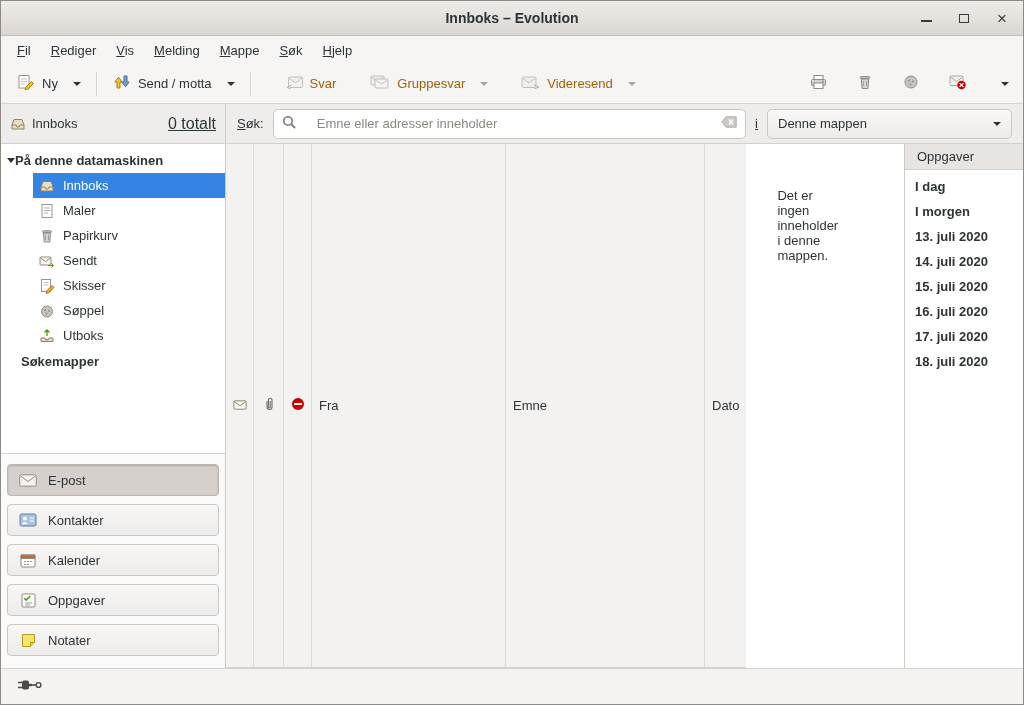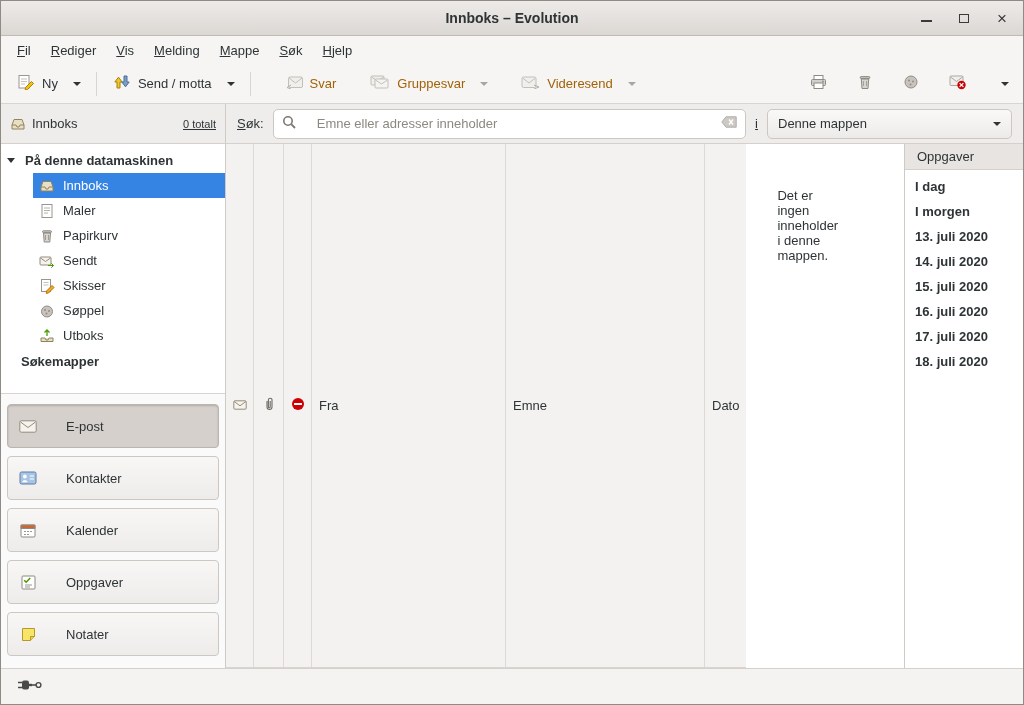--- a/index.html
+++ b/index.html
@@ -31,45 +31,45 @@
   .tb-sep { width:1px; height:24px; background:#d9d5d0; margin:0 8px; }
   .spacer { flex:1; }
   .disabled { color:#a16207; }
   .tb-iconbtn { padding:6px; margin-left:18px; display:flex; align-items:center; border-radius:4px; }
   .tb-overflow { margin-left:22px; padding:6px; }
   .reply-group { margin-left:18px; display:flex; align-items:center; }
 
   
   .searchrow { flex:0 0 40px; background:#eeedeb; border-bottom:1px solid #d5d0cb; display:flex; align-items:stretch; }
   .folder-info { flex:0 0 225px; display:flex; align-items:center; gap:6px; padding:0 9px; border-right:1px solid #cfcac5; }
-  .folder-info .count { margin-left:auto; font-size:11px;text-decoration:underline; }
+  .folder-info .count { margin-left:auto; font-size:16px;text-decoration:underline; }
   .search-area { flex:1; display:flex; align-items:center; gap:9px; padding:0 11px; }
   .search-label { display:inline-block; }
   .search-label::first-letter { text-decoration:underline; }
   .search-entry { flex:1; height:30px; background:#fff; border:1px solid #cdc7c2; border-radius:5px; display:flex; align-items:center; padding:0 8px; gap:20px; }
   .search-entry input { flex:1; border:none; outline:none; background:transparent; font:inherit; color:#2e3436; }
   .search-entry input::placeholder { color:#8d8881; opacity:1; }
   .scope-label { text-decoration:underline; }
   .scope-btn { flex:0 0 245px; height:30px; background:linear-gradient(#faf9f8,#edebe9); border:1px solid #cdc7c2; border-radius:5px; display:flex; align-items:center; padding:0 10px; }
   .scope-btn .caret { margin-left:auto; }
 
   
   .content { flex:1; display:flex; min-height:0; }
 
   
   .sidebar { flex:0 0 225px; border-right:1px solid #cfcac5; display:flex; flex-direction:column; background:#fff; }
   .tree { padding-top:3px; }
-  .tree-root { display:flex; align-items:center; gap:10px; padding:0 6px; height:26px; font-weight:bold; }
+  .tree-root { display:flex; align-items:center; gap:0; padding:0 6px; height:26px; font-weight:bold; }
   .expander { width:0; height:0; border-left:4.5px solid transparent; border-right:4.5px solid transparent; border-top:5.5px solid #2e3436; }
   .tree-item { margin-left:32px; height:25px; display:flex; align-items:center; gap:8px; padding:0 6px; }
   .tree-item.selected { background:#3584e4; color:#fff; }
   .ticon { width:16px; height:16px; display:flex; align-items:center; justify-content:center; flex:0 0 16px; }
   .search-folders { height:26px; display:flex; align-items:center; padding-left:20px; font-weight:bold; }
   .switcher { margin-top:auto; border-top:1px solid #d8d4cf; padding:10px 6px 12px; display:flex; flex-direction:column; gap:8px; background:#fbfafa; }
-  .sw-btn { height:44px; border:1px solid #cdc7c2; border-radius:4px; background:linear-gradient(#f8f7f6,#eeecea); display:flex; align-items:center; gap:29px; padding:0 11px; }
+  .sw-btn { height:32px; border:1px solid #cdc7c2; border-radius:4px; background:linear-gradient(#f8f7f6,#eeecea); display:flex; align-items:center; gap:11px; padding:0 11px; }
   .sw-btn.active { background:#d5d0cc; border-color:#bcb5ae; box-shadow:inset 0 1px 2px rgba(0,0,0,.18); }
   .sw-icon { width:18px; display:flex; justify-content:center; flex:0 0 18px; }
 
   
   .main { flex:1; display:flex; min-width:0; background:#fff; }
   .list-header { flex:0 0 26px; display:flex; background:#f3f2f0; border-bottom:1px solid #d8d4d0; align-items:stretch; }
   .col { border-right:1px solid #ddd9d5; display:flex; align-items:center; padding:0 7px; }
   .col-status { flex:0 0 28px; justify-content:center; padding:0; }
   .col-attach { flex:0 0 30px; justify-content:center; padding:0; }
   .col-priority { flex:0 0 28px; justify-content:center; padding:0; }

